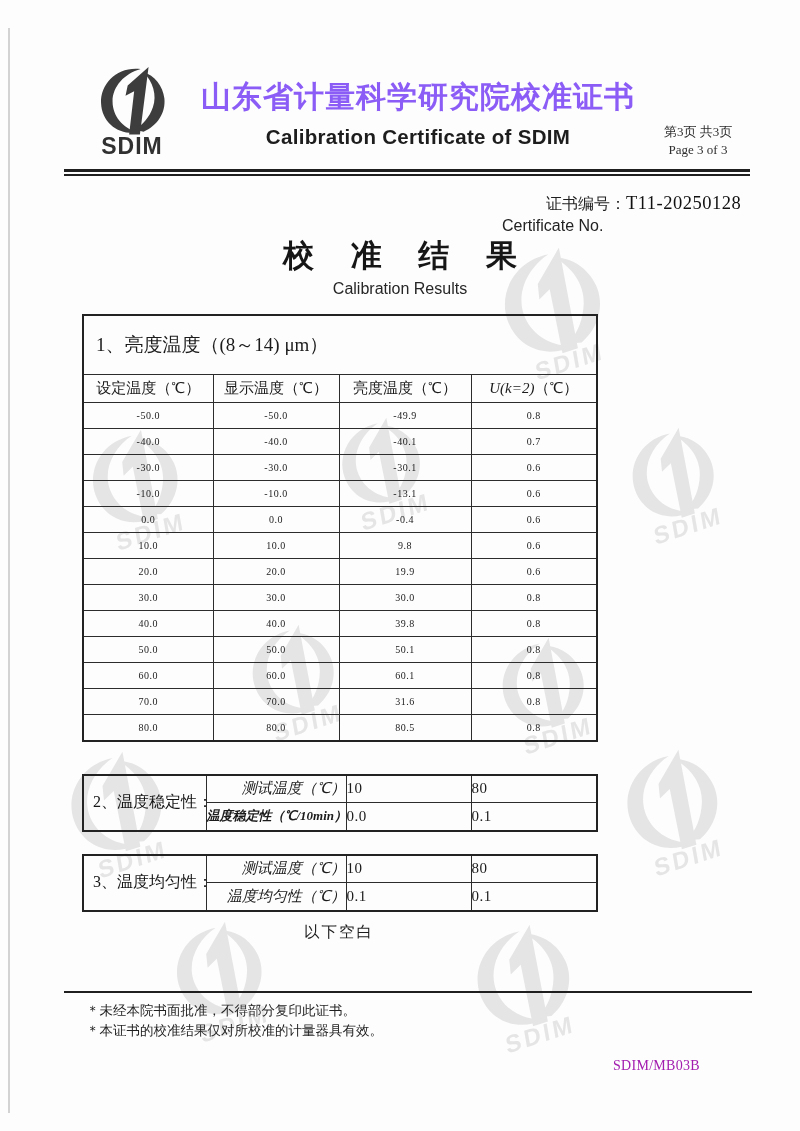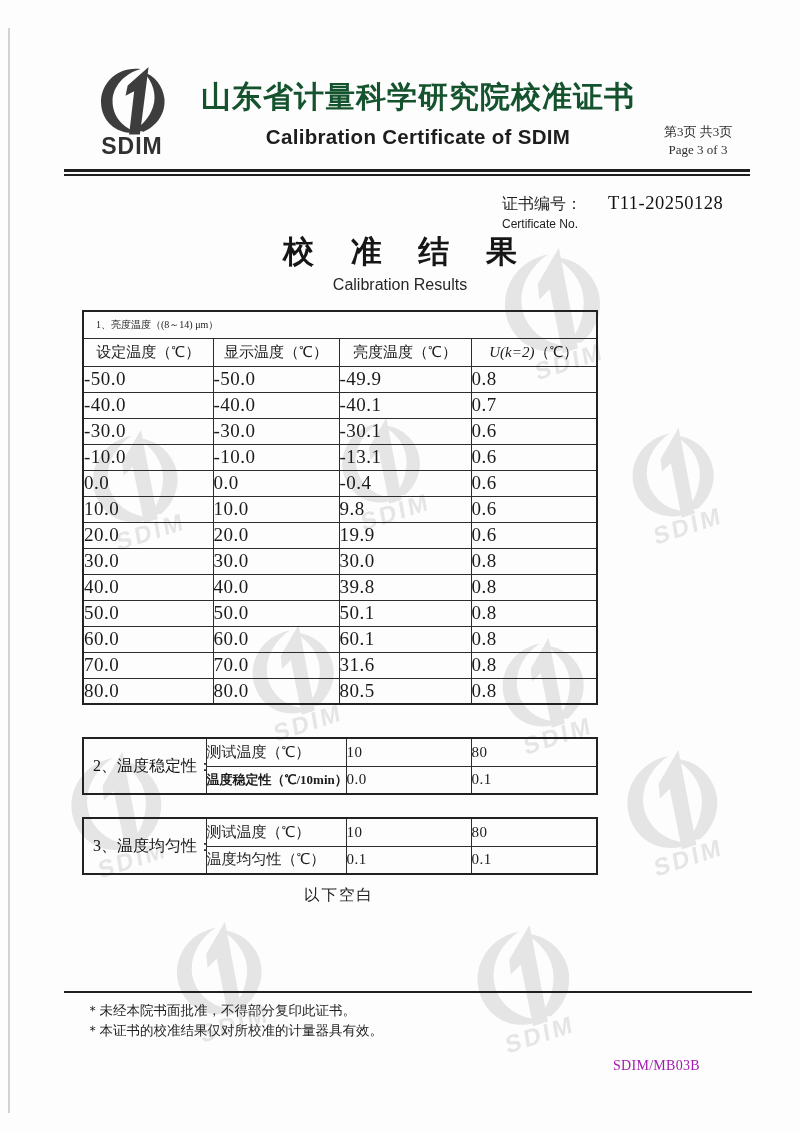--- a/index.html
+++ b/index.html
@@ -14,52 +14,52 @@
   .wm-text { font-weight:bold; letter-spacing:3px; font-size:24px; margin-top:-6px; transform:skewX(-8deg); }
 
   .content { position:relative; z-index:1; }
 
   
   header { display:flex; margin:64px 50px 0 74px; }
   .logo { width:116px; text-align:center; color:#3d3d3d; }
   .logo svg { width:80px; height:72px; display:block; margin:0 auto; }
   .logo-text { font-size:23px; font-weight:bold; letter-spacing:1px; color:#313131; margin-top:-3px; }
   .titles { flex:1; text-align:center; padding-top:13px; }
-  .title-zh { font-family:"Liberation Serif",serif; font-weight:bold; font-size:30px; letter-spacing:1px; color:#14532d; white-space:nowrap; }
+  .title-zh { font-family:"Liberation Serif",serif; font-weight:bold; font-size:30px; letter-spacing:1px; color:#8b5cf6; white-space:nowrap; }
   .title-en { font-size:20.5px; font-weight:bold; margin-top:7px; letter-spacing:.3px; color:#1d1d1d; }
   .pageinfo { width:104px; text-align:center; font-family:"Liberation Serif",serif; font-size:13px; color:#2e2e2e; align-self:flex-end; padding-bottom:1px; line-height:1.4; white-space:nowrap; }
 
   .double-rule { margin:9px 50px 0 64px; border-top:3px solid #1f1f1f; border-bottom:2px solid #1f1f1f; height:7px; }
 
   
   .cert { margin:17px 58px 0 auto; width:240px; }
-  .cert-row { display:flex; gap:26px; align-items:baseline; white-space:nowrap; }
+  .cert-row { display:flex; gap:0; align-items:baseline; white-space:nowrap;margin-left:44px; }
   .cert-label { font-family:"Liberation Serif",serif; font-size:16px; color:#1f1f1f; }
   .cert-num { font-family:"Liberation Serif",serif; font-size:18.5px; letter-spacing:.5px; color:#111; }
-  .cert-en { font-size:12px; margin-top:2px; color:#222; }
+  .cert-en { font-size:16px; margin-top:2px; color:#222; }
 
   
   .section-title { text-align:center; margin-top:0px; }
   .st-zh { font-size:31px; font-weight:bold; color:#161616; letter-spacing:14px; padding-left:14px; }
   .st-en { font-size:16px; margin-top:3px; color:#262626; }
 
   
   table { border-collapse:collapse; margin-left:82px; width:514px; table-layout:fixed;
           font-family:"Liberation Serif",serif; color:#1b1b1b; }
   td, th { border:1.6px solid #2c2c2c; }
   .t1 { margin-top:16px; border:2px solid #222; }
-  .t1 .t1-title { text-align:left; font-weight:normal; font-size:10px; padding:3px 12px; height:27px; }
+  .t1 .t1-title { text-align:left; font-weight:normal; font-size:19px; padding:16px 12px; height:27px; }
   .t1 .cols th { font-weight:normal; font-size:15px; height:28px; white-space:nowrap; }
-  .t1 tbody td { text-align:left; font-size:19px; height:26px; letter-spacing:.5px; }
+  .t1 tbody td { text-align:center; font-size:10px; height:26px; letter-spacing:.5px; }
   .t1 .u-hd em { font-style:italic; font-family:"Liberation Serif",serif;text-align:center; }
 
   .t-small { margin-top:32px; border:2px solid #222; }
   .t-small td { height:28px; }
   .t-small .lbl { font-size:16px; padding-left:9px; white-space:nowrap; color:#141414; }
-  .t-small .rh { text-align:left; font-size:15px; white-space:nowrap; }
+  .t-small .rh { text-align:right; font-size:15px; white-space:nowrap;font-style:italic; }
   .t-small .rh.small { font-size:13px; font-weight:bold; }
   .t-small .val { text-align:left; font-size:15px; letter-spacing:.5px; }
   .t3 { margin-top:22px; }
 
   .blank-note { margin-top:10px; margin-left:82px; width:514px; text-align:center;
                 font-size:15.5px; color:#1d1d1d; font-family:"Liberation Serif",serif; letter-spacing:2px; }
 
   
   .foot-rule { position:absolute; left:64px; right:48px; top:991px; border-top:2.5px solid #1f1f1f; }
   .footnotes { position:absolute; left:86px; top:1001px; font-size:13.5px; line-height:1.45;

